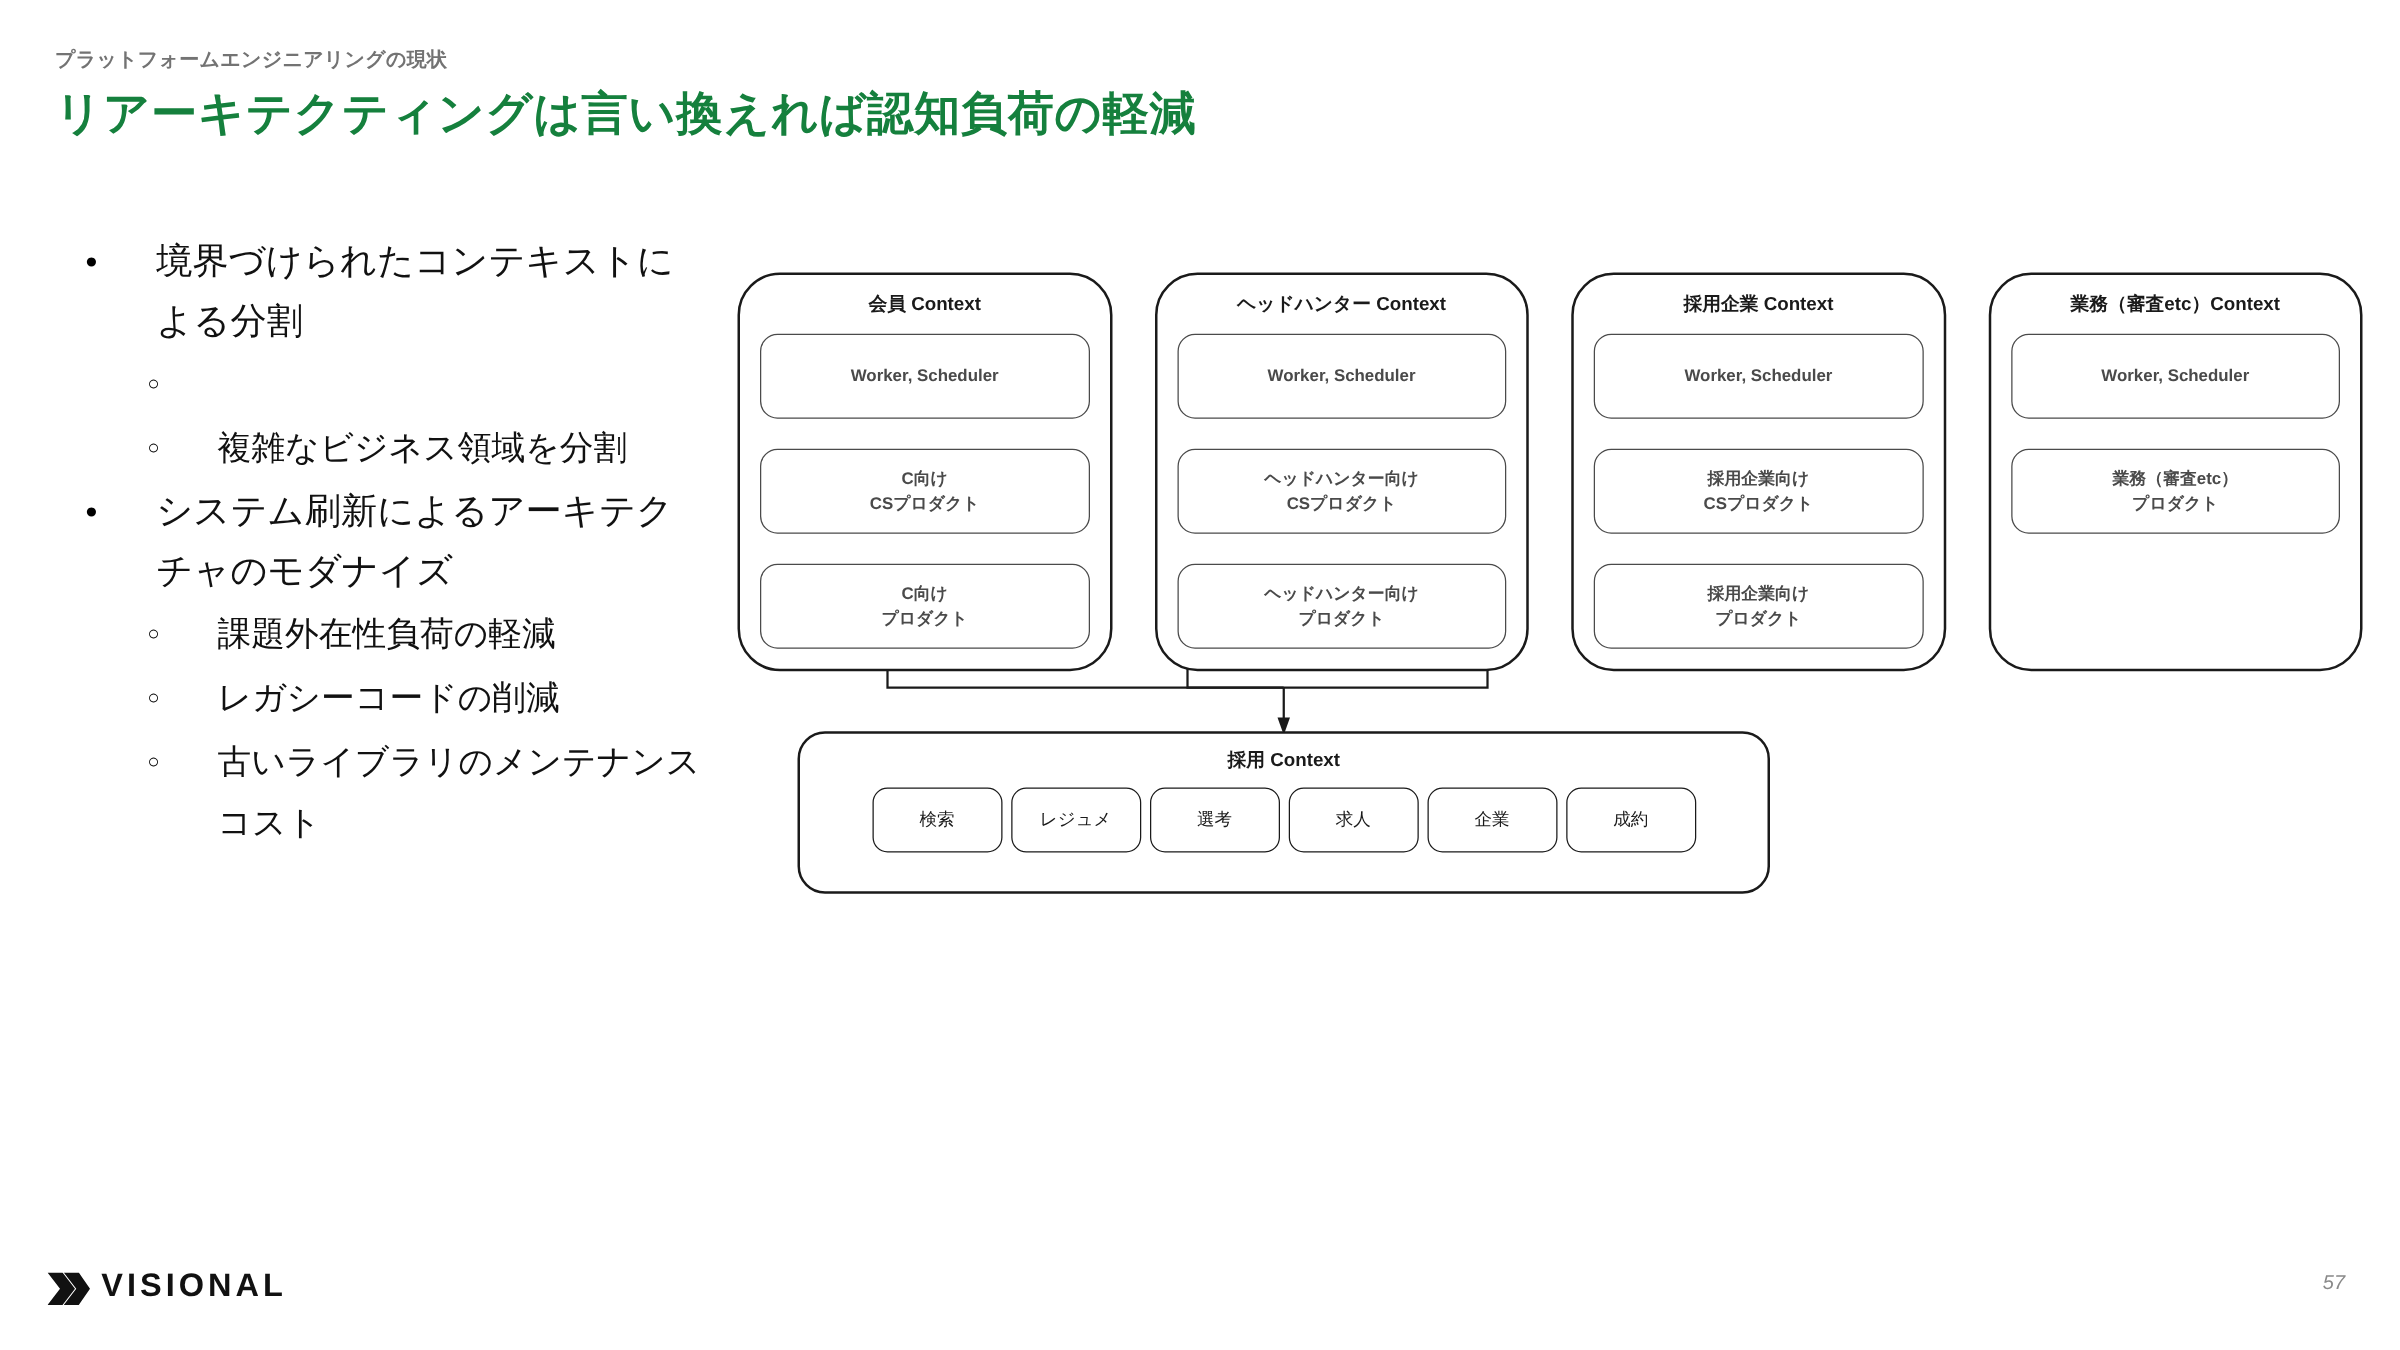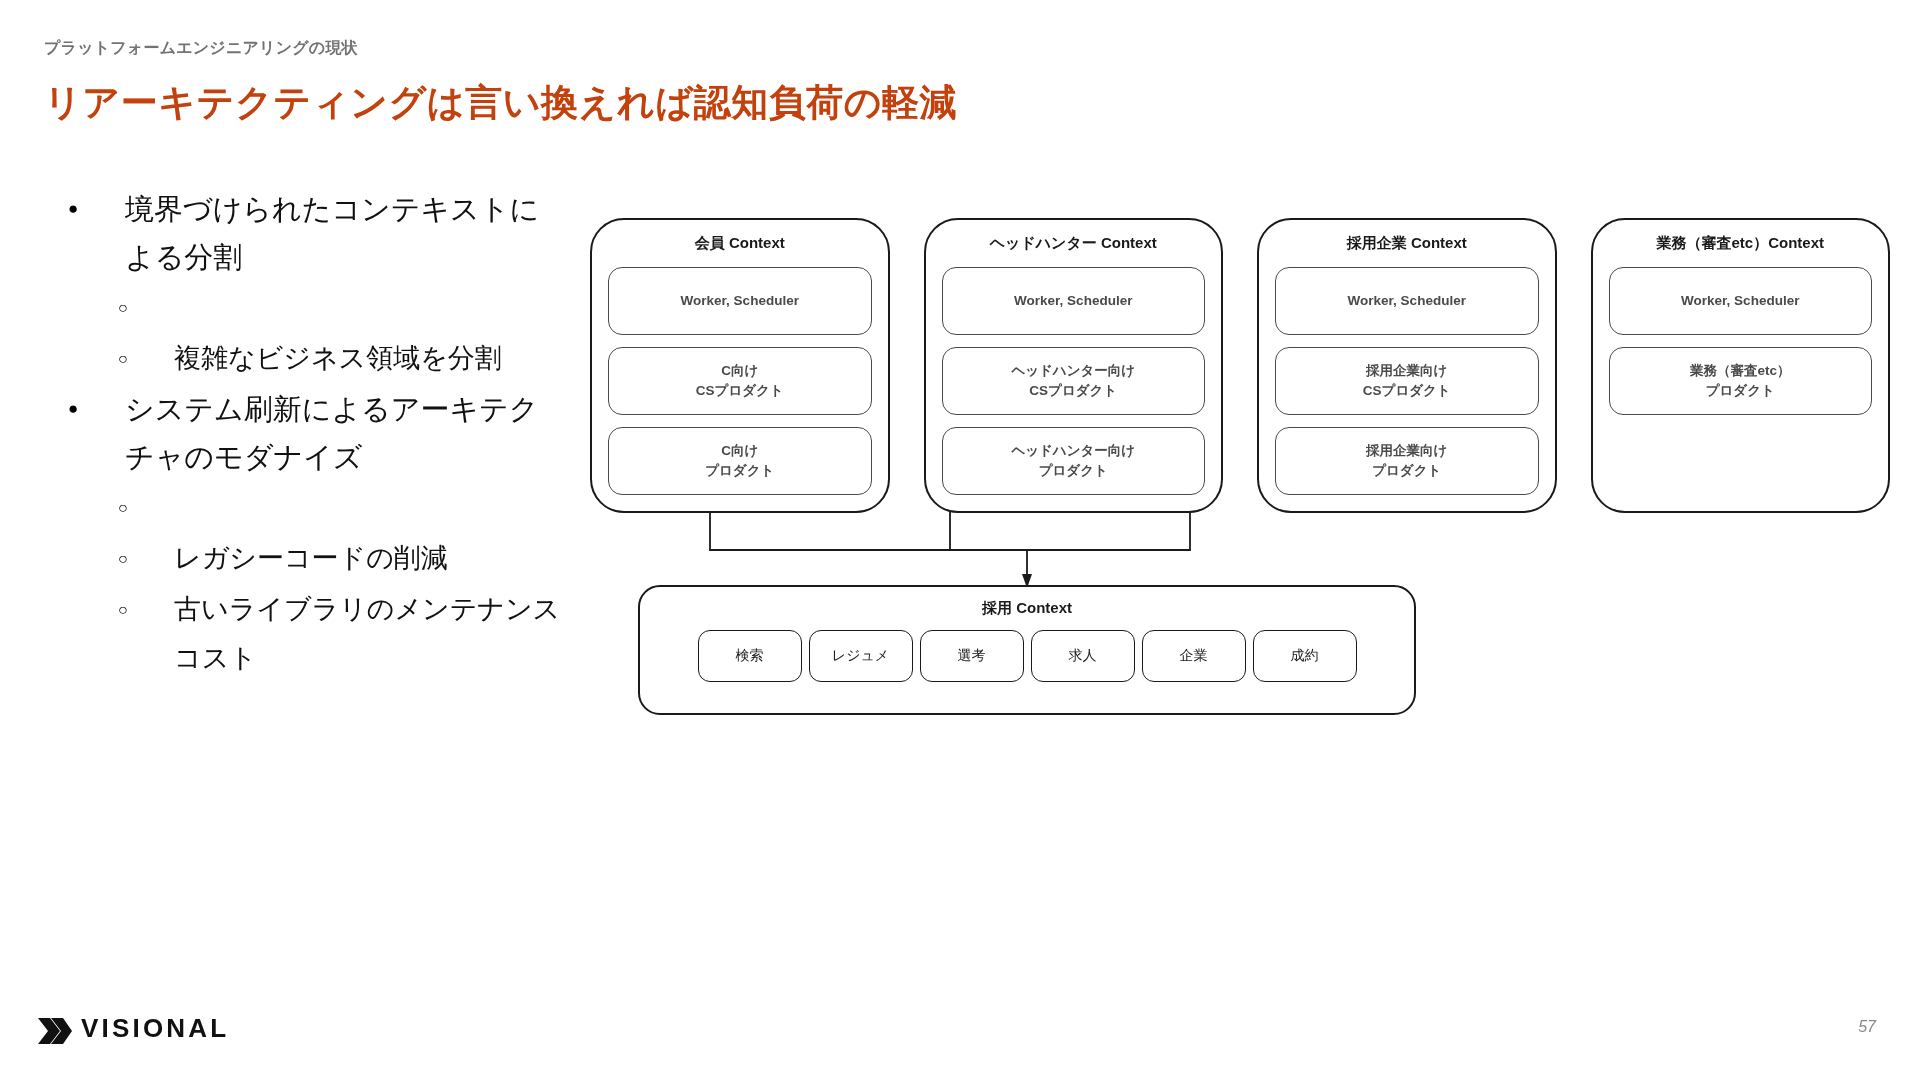--- a/index.html
+++ b/index.html
@@ -23,25 +23,25 @@
     top: 38px;
     font-size: 16px;
     font-weight: 700;
     letter-spacing: 0.2px;
     color: #737373;
     white-space: nowrap;
   }
   .slide-title {
     position: absolute;
     left: 44px;
-    top: 78px;
+    top: 66px;
     font-size: 37px;
     font-weight: 700;
     letter-spacing: 0.5px;
-    color: #c2410c;
+    color: #15803d;
     white-space: nowrap;
   }
 
   
   .bullets {
     position: absolute;
     left: 58px;
     top: 185px;
     width: 600px;
   }
@@ -118,21 +118,21 @@
     font-size: 15px;
     font-weight: 700;
     color: #1a1a1a;
     margin-bottom: 14px;
     white-space: nowrap;
   }
   .ctx-box {
     border: 1.8px solid #4a4a4a;
     border-radius: 14px;
     height: 68px;
-    margin-bottom: 12px;
+    margin-bottom: 24px;
     display: flex;
     align-items: center;
     justify-content: center;
     text-align: center;
     font-size: 13.5px;
     font-weight: 700;
     color: #4a4a4a;
     line-height: 1.45;
     background: #fff;
     box-sizing: border-box;
@@ -234,20 +234,21 @@
     <span class="marker">○</span>
     <span class="txt">複雑なビジネス領域を分割</span>
   </div>
 
   <div class="b-l1">
     <span class="marker">●</span>
     <span class="txt">システム刷新によるアーキテクチャのモダナイズ</span>
   </div>
   <div class="b-l2">
     <span class="marker">○</span>
+    <span class="txt">課題外在性負荷の軽減</span>
   </div>
   <div class="b-l2">
     <span class="marker">○</span>
     <span class="txt">レガシーコードの削減</span>
   </div>
   <div class="b-l2">
     <span class="marker">○</span>
     <span class="txt">古いライブラリのメンテナンスコスト</span>
   </div>
 

